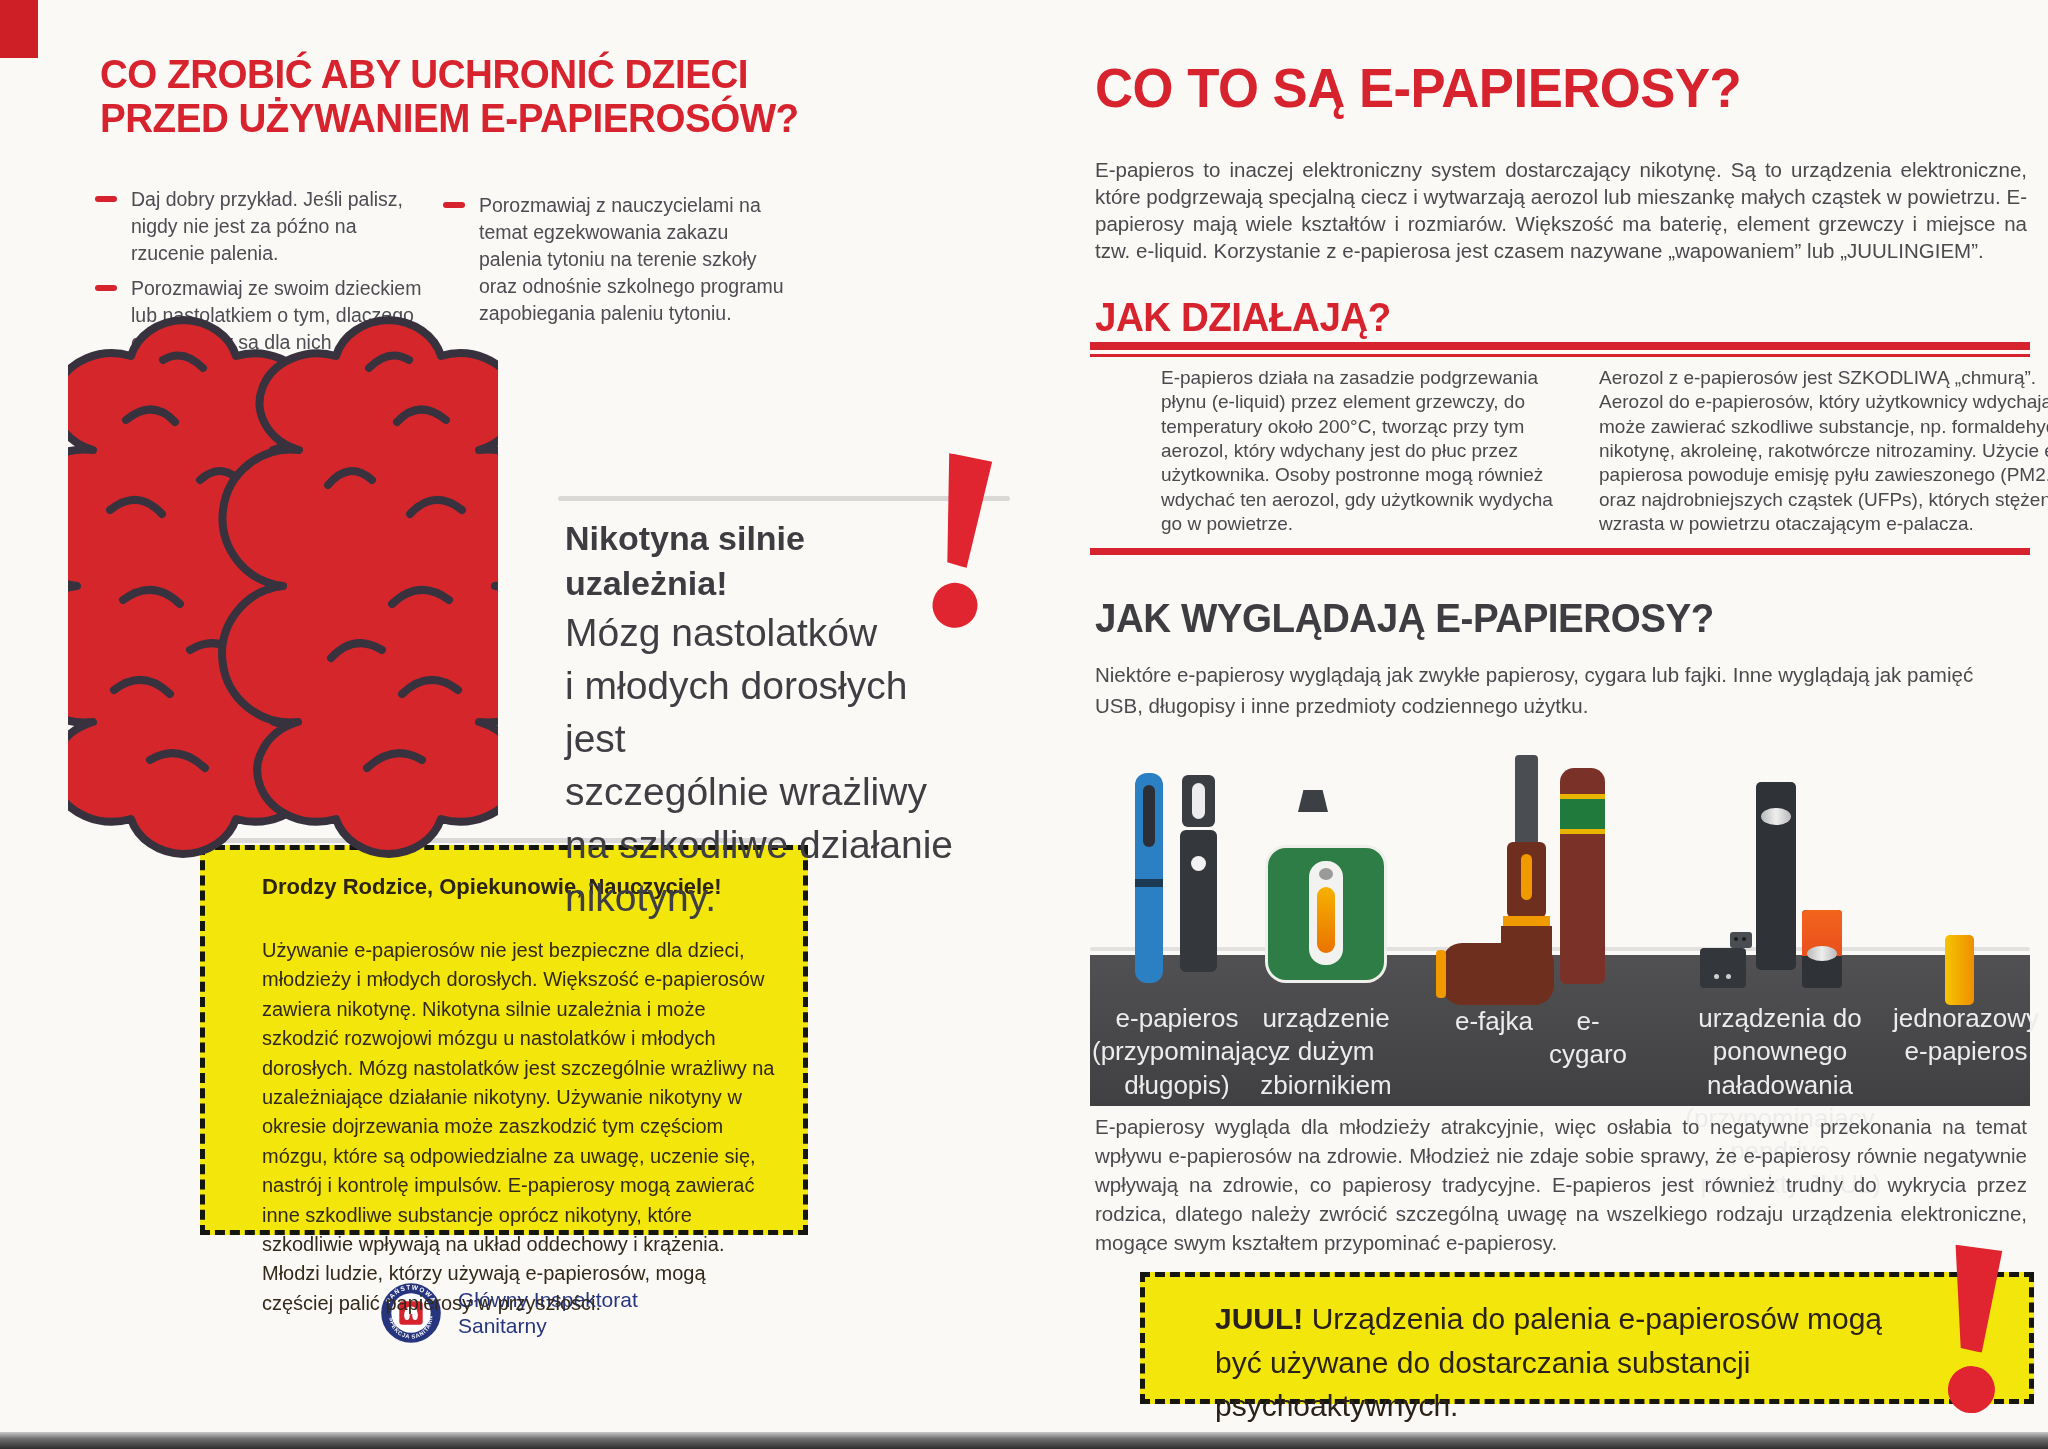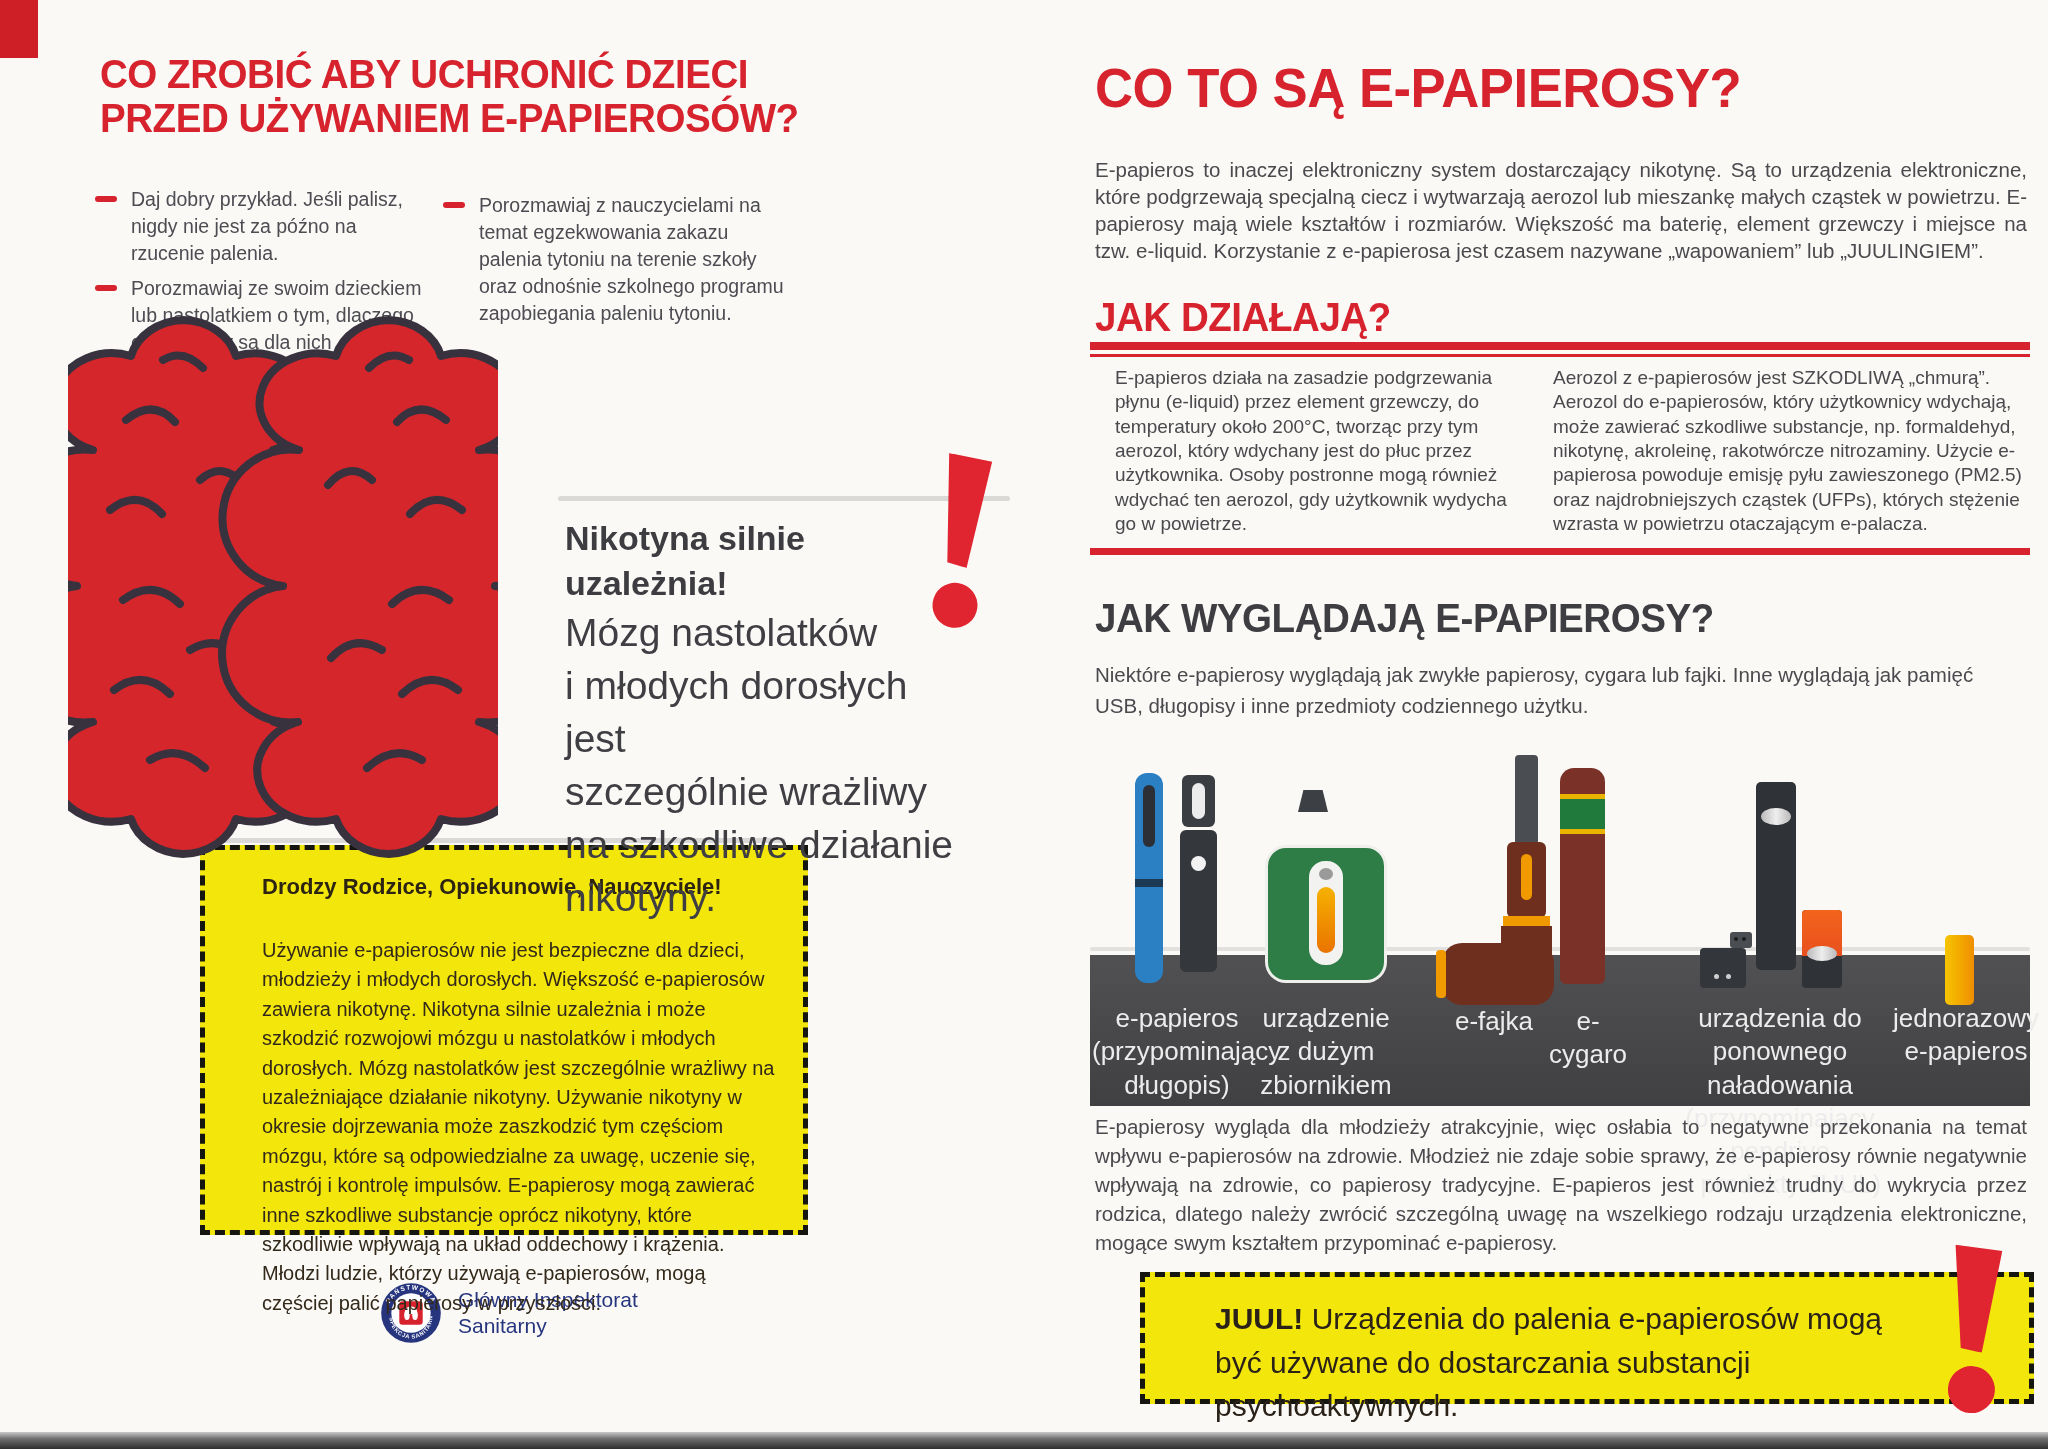--- a/index.html
+++ b/index.html
@@ -5,21 +5,21 @@
   html,body{margin:0;padding:0;background:#e8e6e2;}
   #page{position:relative;width:2048px;height:1449px;background:#faf9f6;overflow:hidden;
         font-family:"Liberation Sans",sans-serif;color:#4a4a4e;}
   .abs{position:absolute;}
   .preline{white-space:pre-line;}
   .red-head{color:#d7232e;font-weight:700;letter-spacing:-.5px;transform:scaleX(.94);transform-origin:left top;line-height:1.08;}
   .dark-head{color:#3e3e42;font-weight:700;letter-spacing:-.5px;transform:scaleX(.94);transform-origin:left top;line-height:1.08;}
   .bullet{display:flex;margin-bottom:8px;}
   .bullet .dash{flex:0 0 auto;width:22px;height:6px;background:#d7232e;border-radius:3px;margin:10px 14px 0 0;}
   .bullet .btxt{font-size:19.5px;line-height:1.38;color:#4c4c52;}
-  .colsec{font-size:19px;line-height:1.28;color:#4a4a4e;}
+  .colsec{font-size:19px;line-height:1.28;color:#4a4a4e;margin-left:46px;}
   .rule{background:#d7232e;}
   .smudge{background:#bfbfbf;opacity:.55;border-radius:3px;}
   .excl .bar{position:absolute;background:#e02430;clip-path:polygon(10% 0,94% 3%,70% 100%,32% 97%);}
   .excl .dot{position:absolute;background:#e02430;border-radius:50%;}
   .dev{position:absolute;}
   .plat-label{position:absolute;color:#ececec;font-size:26px;line-height:1.28;text-align:center;white-space:pre-line;}
   #parents-box{background:#f3e60a;border:5px dashed #161610;}
   #warning-box{background:#f3e60a;border:5px dashed #161610;}
   .ybody{color:#33291a;}
 </style>

